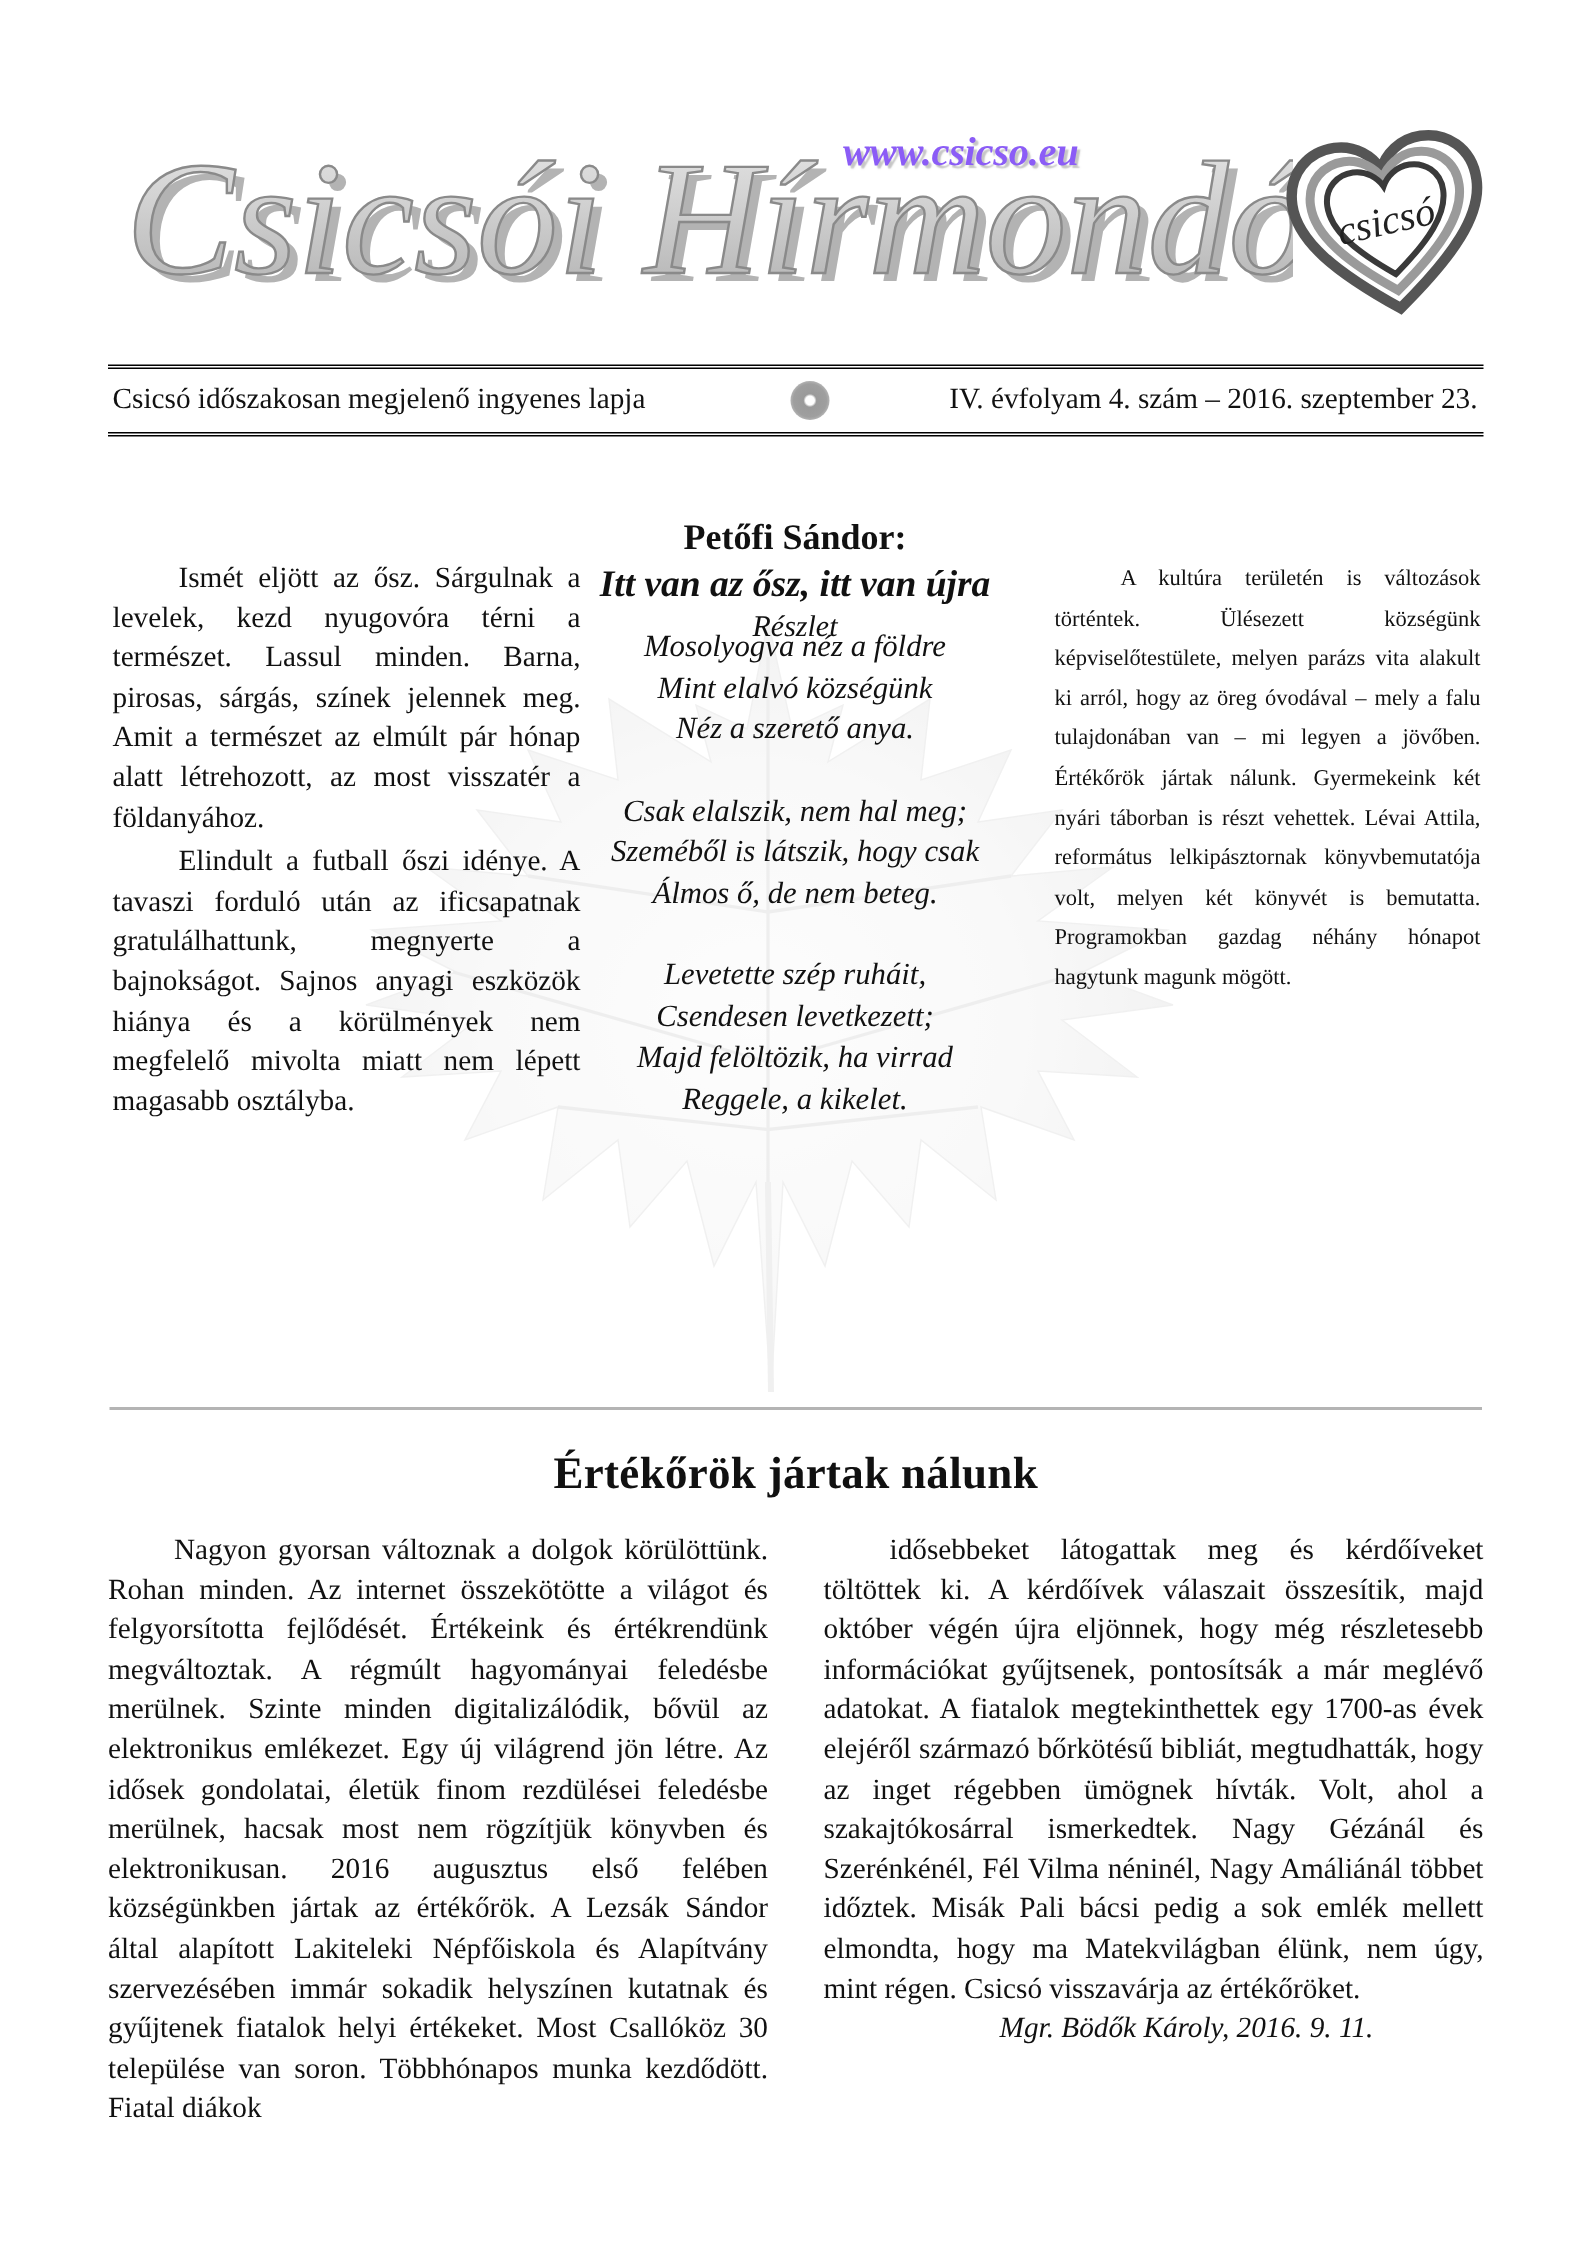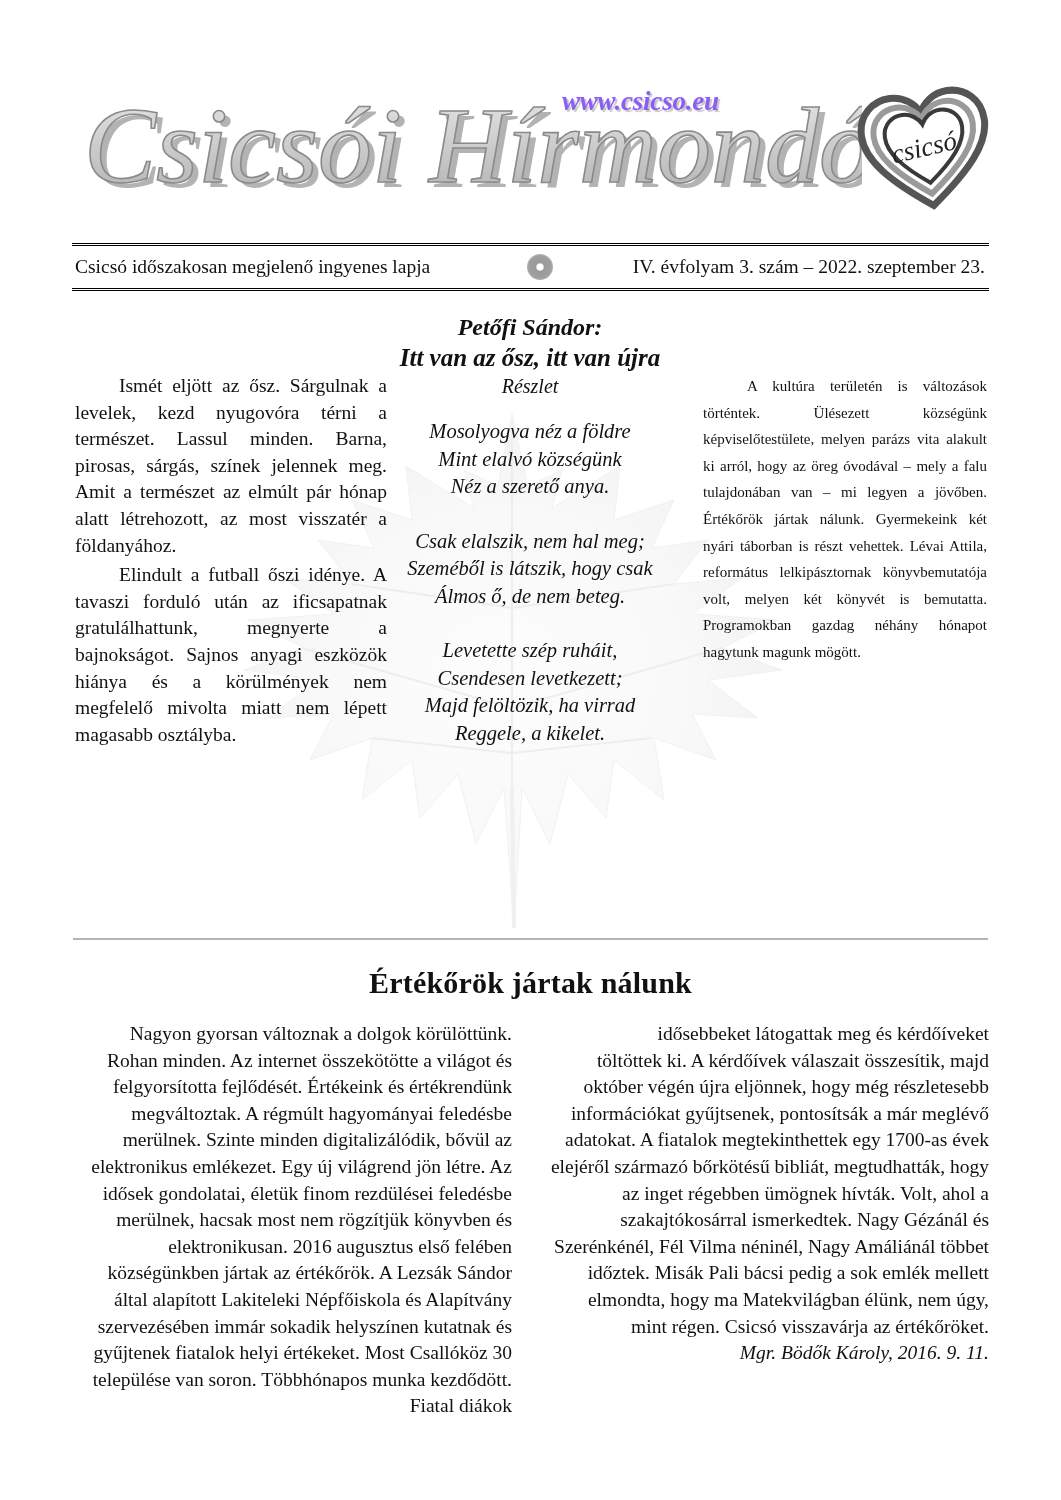--- a/index.html
+++ b/index.html
@@ -115,24 +115,24 @@
 
   .poem-head {
     position: absolute;
     left: 300px;
     top: 12px;
     width: 460px;
     text-align: center;
     z-index: 3;
   }
   .poem-author {
-    font-style: italic;
     font-weight: bold;
     font-size: 24px;
     line-height: 30px;
+    margin-top: 32px;
   }
   .poem-title {
     font-style: italic;
     font-weight: bold;
     font-size: 25px;
     line-height: 31px;
   }
   .poem-sub {
     font-style: italic;
     font-size: 20px;
@@ -216,21 +216,20 @@
     width: 440px;
     font-size: 19.5px;
     line-height: 26.6px;
     text-align: justify;
   }
   .art-col.left { left: 0; }
   .art-col.right { left: 477px; }
   .art-col p {
     margin: 0;
     text-indent: 44px;
-    text-align: right;
   }
 
   .byline {
     margin-top: 22px;
     text-align: center;
     font-style: italic;
     font-size: 19.5px;
     text-indent: 0;
   }
 </style>
@@ -265,21 +264,21 @@
           <path d="M70 99 C 45 80, 31 64, 31 48 C 31 35, 41 28, 51 28 C 60 28, 67 34, 70 40 C 73 34, 80 28, 89 28 C 99 28, 109 35, 109 48 C 109 64, 95 80, 70 99 Z" fill="none" stroke="#3a3a3a" stroke-width="4"></path>
         </g>
         <text x="70" y="72" text-anchor="middle" font-family="'Liberation Serif','DejaVu Serif',serif" font-size="27" font-style="italic" fill="#222222" transform="rotate(-13 70 72)">csicsó</text>
       </svg>
     </div>
   </div>
 
   <div class="issue-bar">
     <span class="issue-left">Csicsó időszakosan megjelenő ingyenes lapja</span>
     <span class="issue-dot"></span>
-    <span class="issue-right">IV. évfolyam 3. szám – 2022. szeptember 23.</span>
+    <span class="issue-right">IV. évfolyam 4. szám – 2016. szeptember 23.</span>
   </div>
 
   <div class="top-section">
 
     <div class="leaf-watermark">
       <svg viewBox="0 0 580 520" width="580" height="520" aria-hidden="true">
         <defs>
           <radialGradient id="leafg" cx="48%" cy="52%" r="62%">
             <stop offset="0%" stop-color="#fbfbfb"></stop>
             <stop offset="55%" stop-color="#f1f1f1"></stop>

